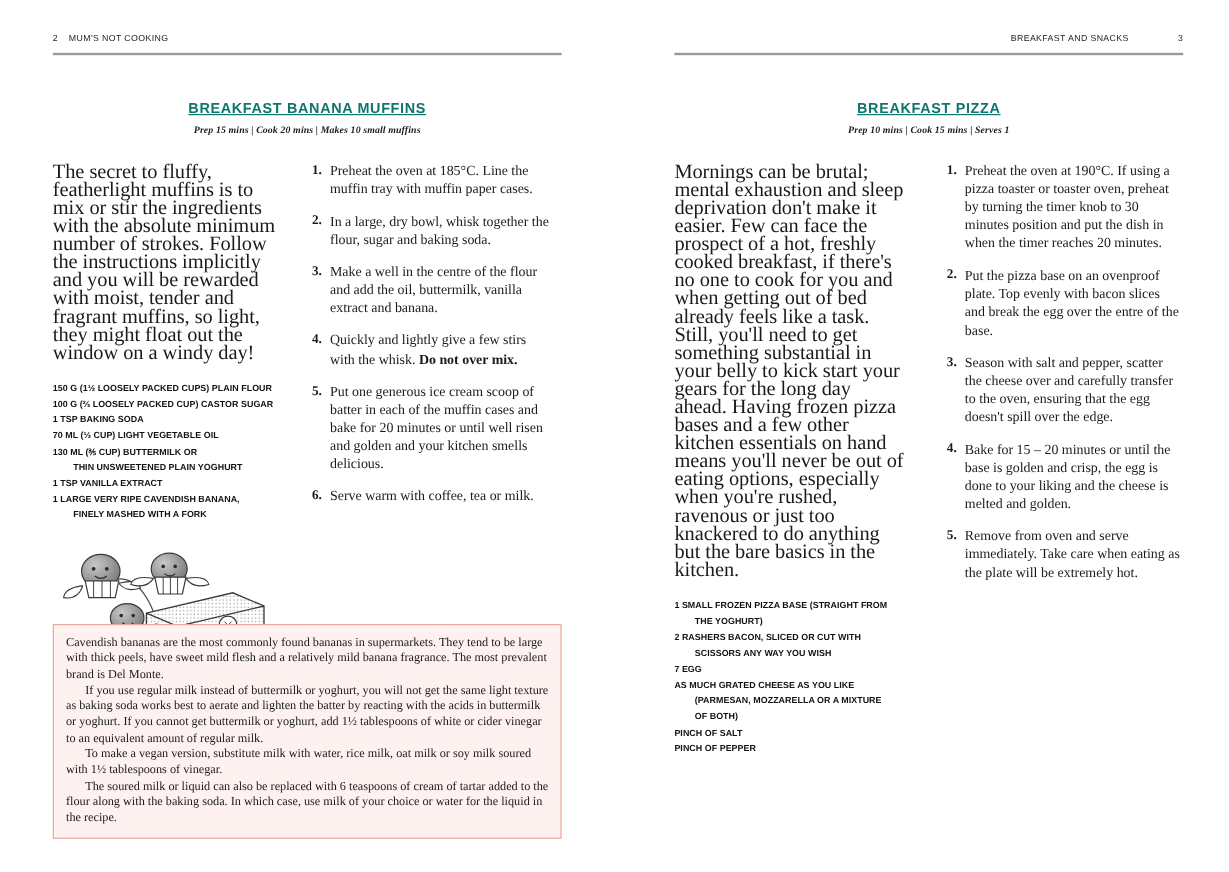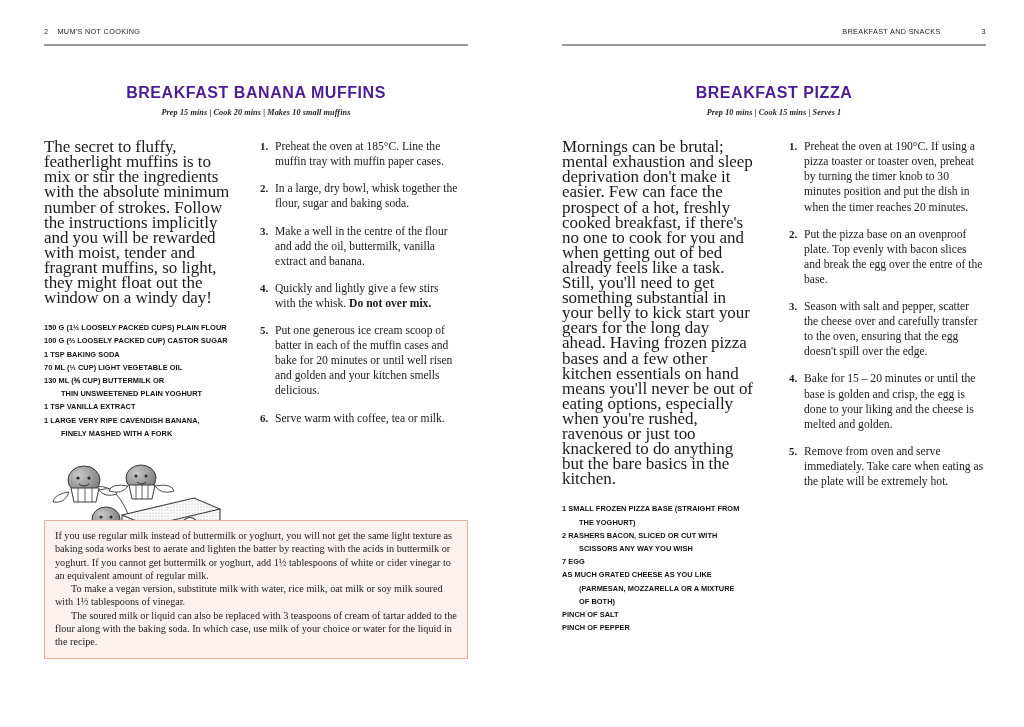--- a/index.html
+++ b/index.html
@@ -52,25 +52,26 @@
   }
 
   
   .recipe-head {
     text-align: center;
     margin-top: 38px;
   }
   .recipe-title {
     font-family: "Liberation Sans", sans-serif;
     font-weight: bold;
-    font-size: 16px;
+    font-size: 12px;
     letter-spacing: 0.55px;
-    color: #4c1d95;
+    color: #0f766e;
     margin: 0;
     line-height: 1.1;
+    text-decoration: underline;
   }
   .recipe-meta {
     font-family: "Liberation Serif", serif;
     font-style: italic;
     font-weight: bold;
     font-size: 8.2px;
     color: #1c1c1c;
     margin-top: 7px;
     letter-spacing: 0.1px;
   }
@@ -278,23 +279,24 @@
             <li>Make a well in the centre of the flour and add the oil, buttermilk, vanilla extract and banana.</li>
             <li>Quickly and lightly give a few stirs with the whisk. <b>Do not over mix.</b></li>
             <li>Put one generous ice cream scoop of batter in each of the muffin cases and bake for 20 minutes or until well risen and golden and your kitchen smells delicious.</li>
             <li>Serve warm with coffee, tea or milk.</li>
           </ol>
       </div>
     </div>
 
     <div class="notebox notebox-left">
       <div>
+          <p>Cavendish bananas are the most commonly found bananas in supermarkets. They tend to be large with thick peels, have sweet mild flesh and a relatively mild banana fragrance. The most prevalent brand is Del Monte.</p>
           <p>If you use regular milk instead of buttermilk or yoghurt, you will not get the same light texture as baking soda works best to aerate and lighten the batter by reacting with the acids in buttermilk or yoghurt. If you cannot get buttermilk or yoghurt, add 1½ tablespoons of white or cider vinegar to an equivalent amount of regular milk.</p>
           <p>To make a vegan version, substitute milk with water, rice milk, oat milk or soy milk soured with 1½ tablespoons of vinegar.</p>
-          <p>The soured milk or liquid can also be replaced with 3 teaspoons of cream of tartar added to the flour along with the baking soda. In which case, use milk of your choice or water for the liquid in the recipe.</p>
+          <p>The soured milk or liquid can also be replaced with 6 teaspoons of cream of tartar added to the flour along with the baking soda. In which case, use milk of your choice or water for the liquid in the recipe.</p>
         </div>
     </div>
   </div>
 
   <div class="page page-right">
 
     <div class="runhead runhead-right right">
       <span>BREAKFAST AND SNACKS</span>
       <span class="folio">3</span>
     </div>

